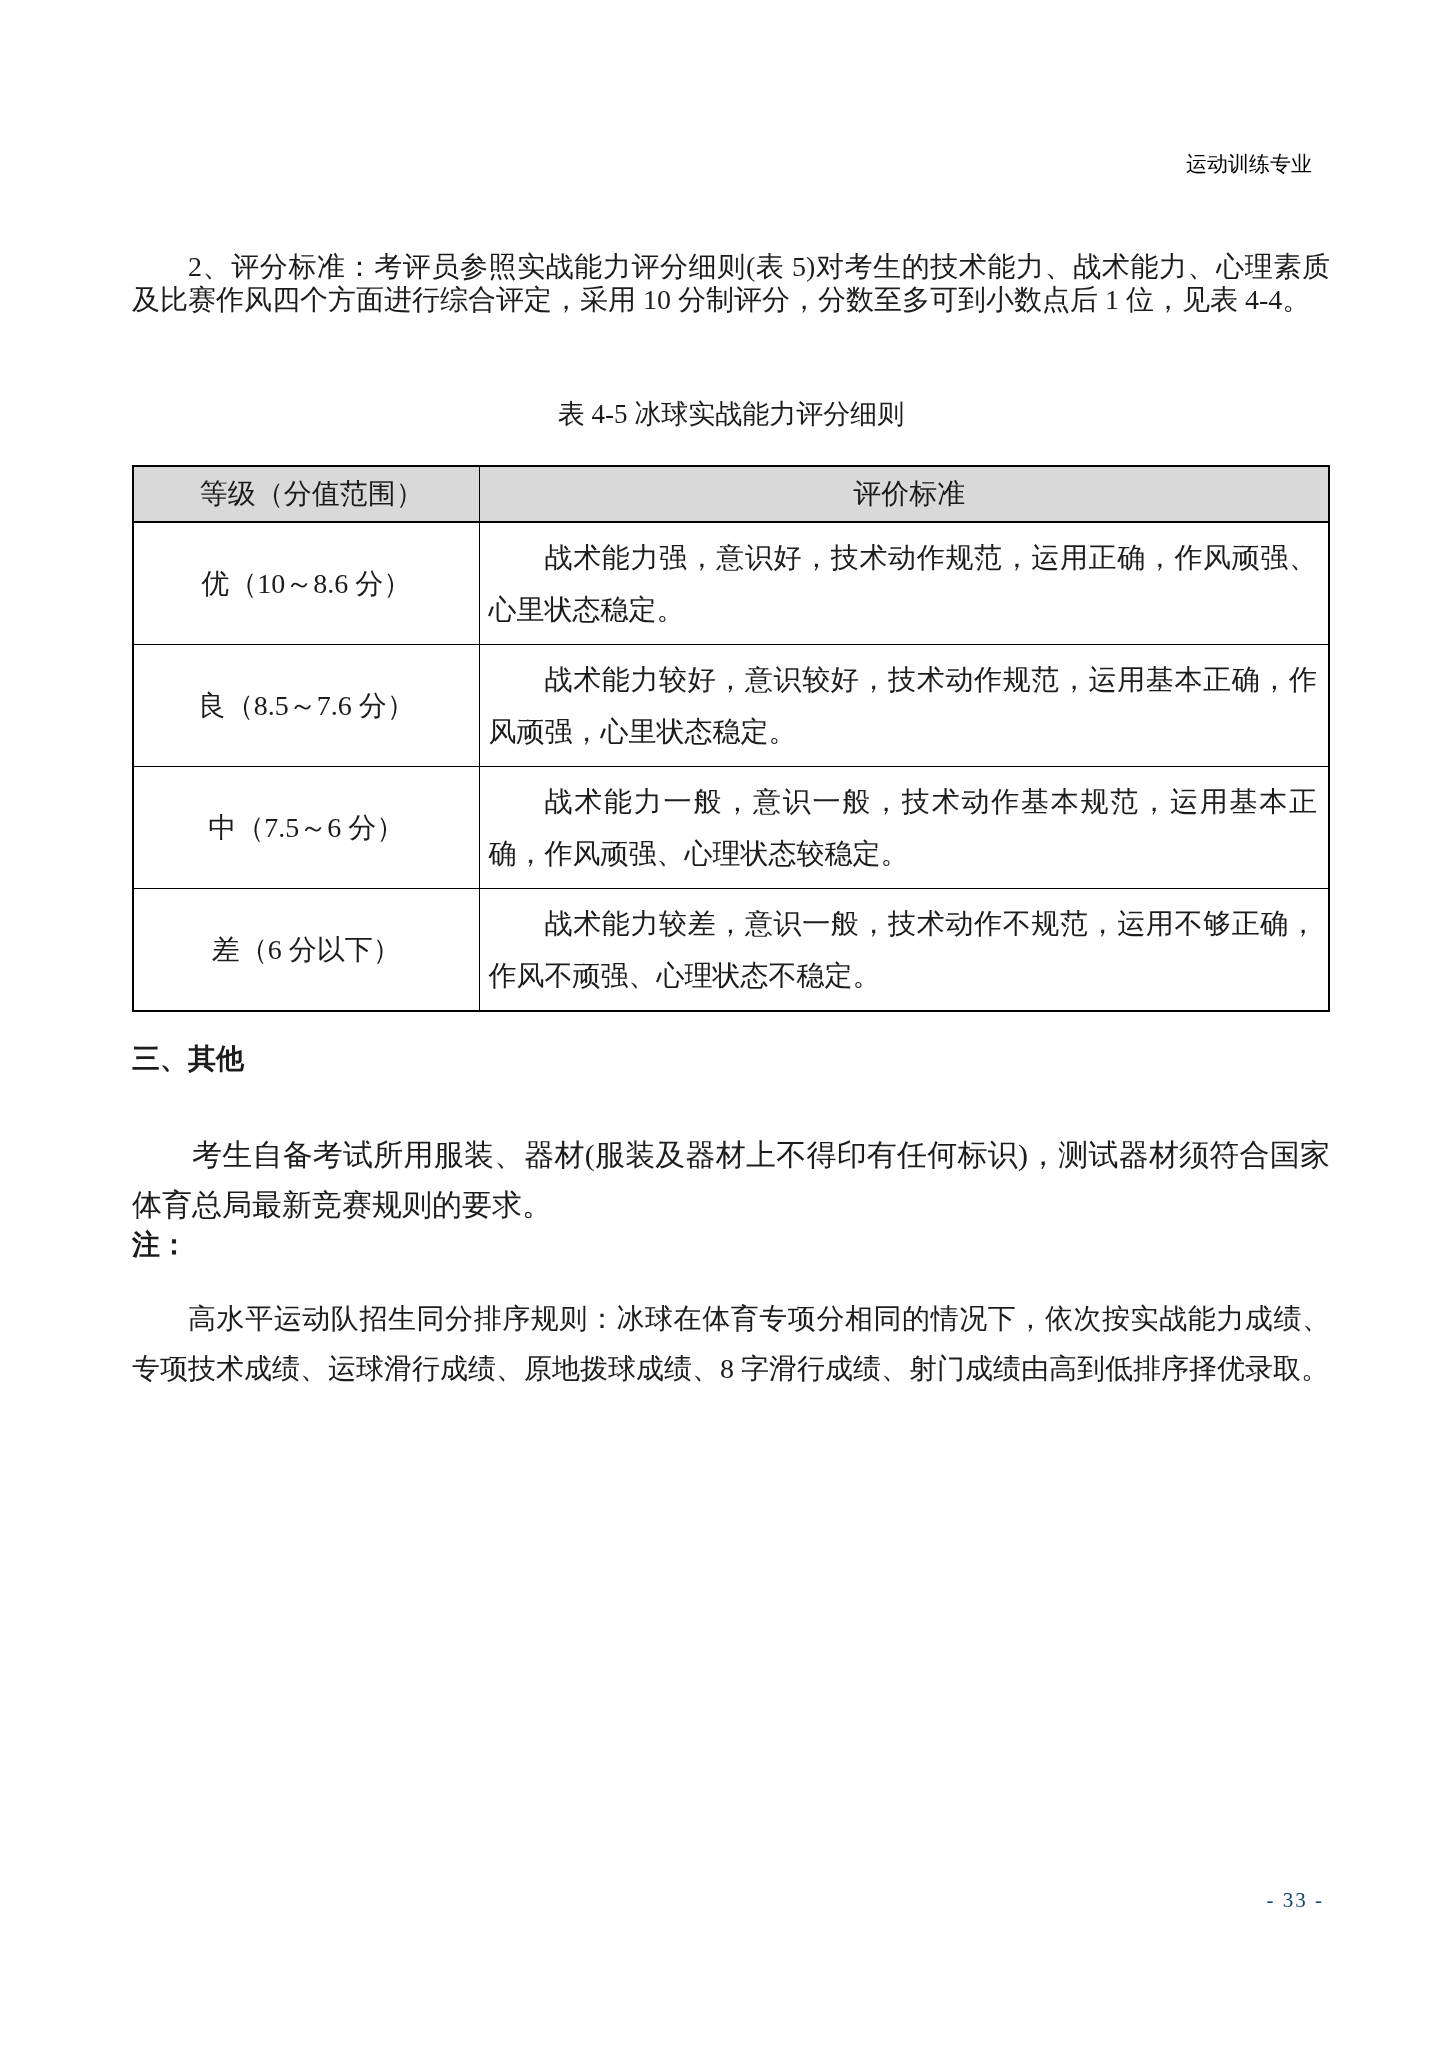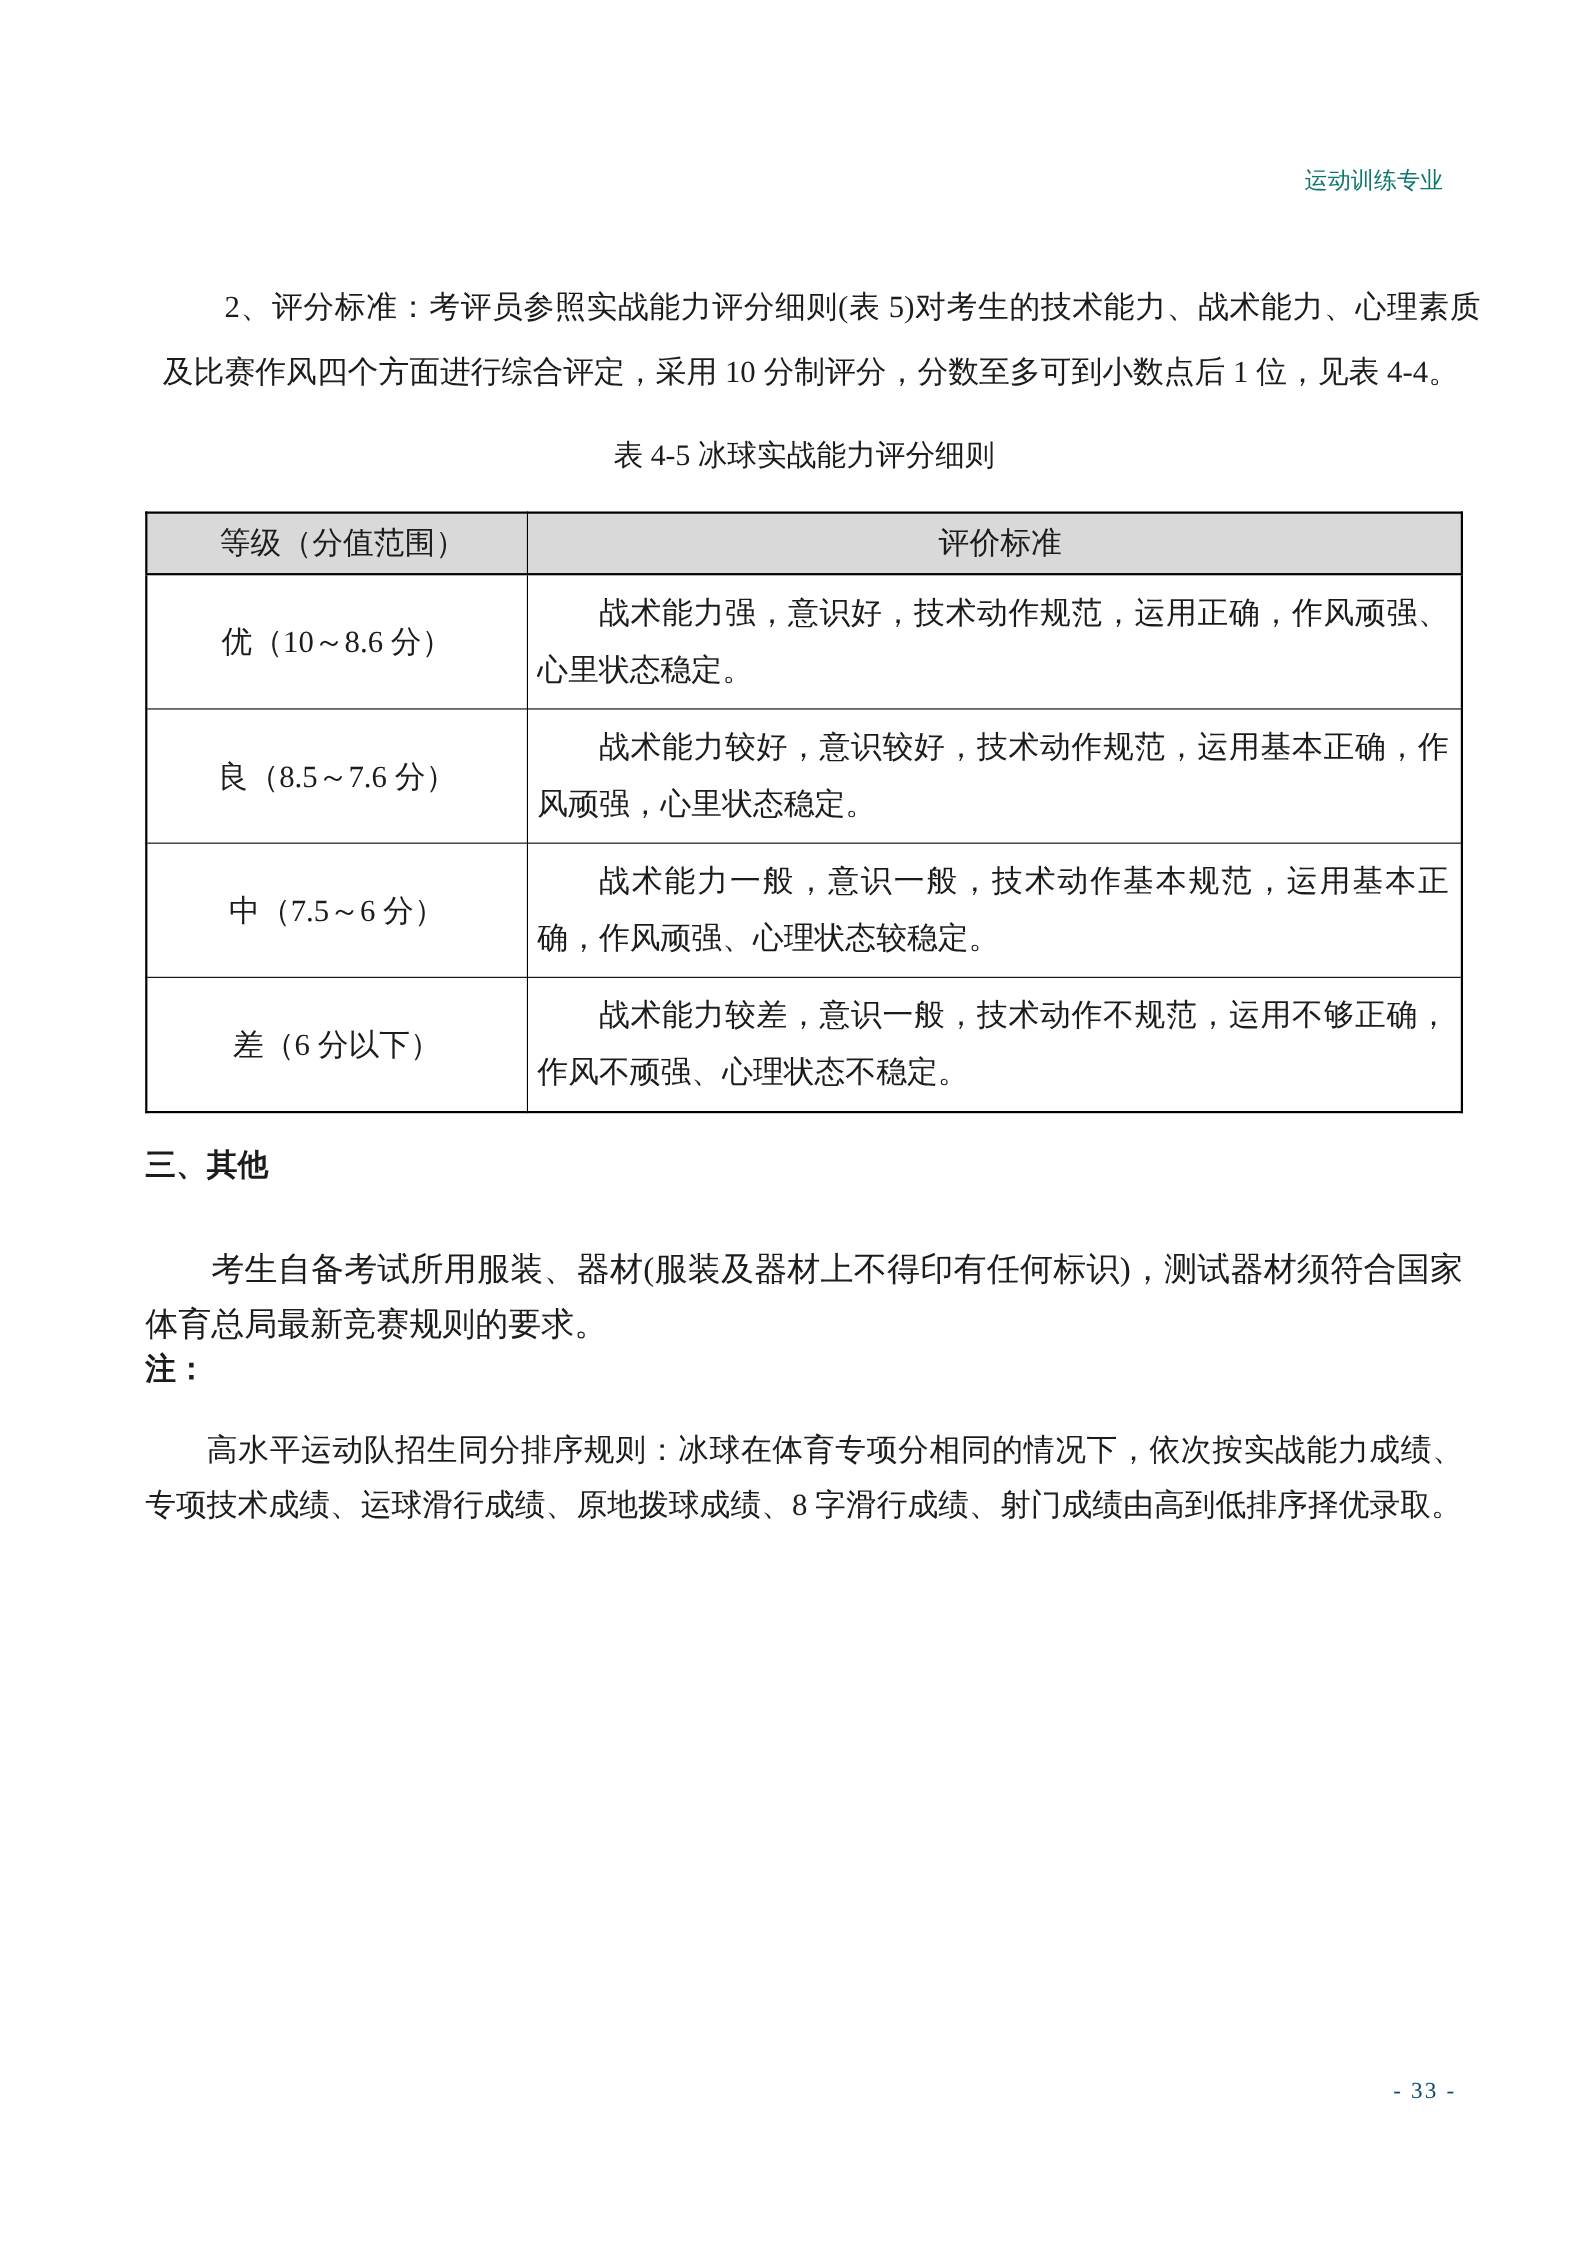--- a/index.html
+++ b/index.html
@@ -10,27 +10,27 @@
     background: #ffffff;
     font-family: "Liberation Serif", "DejaVu Serif", serif;
     color: #1c1c1c;
     overflow: hidden;
   }
   .header-right {
     position: absolute;
     top: 150px; left: 132px; width: 1180px;
     text-align: right;
     font-size: 21px;
-    color: #0f766e;
+    color: #000000;
   }
   .intro-para {
     position: absolute;
-    top: 222px; left: 148px; width: 1198px;
+    top: 222px; left: 132px; width: 1198px;
     font-size: 28px;
-    line-height: 59px;
+    line-height: 33px;
     text-align: justify;
     text-indent: 2em;
   }
   .table-title {
     position: absolute;
     top: 396px; left: 132px; width: 1198px;
     text-align: center;
     font-weight: normal;
     font-size: 27px;
   }

